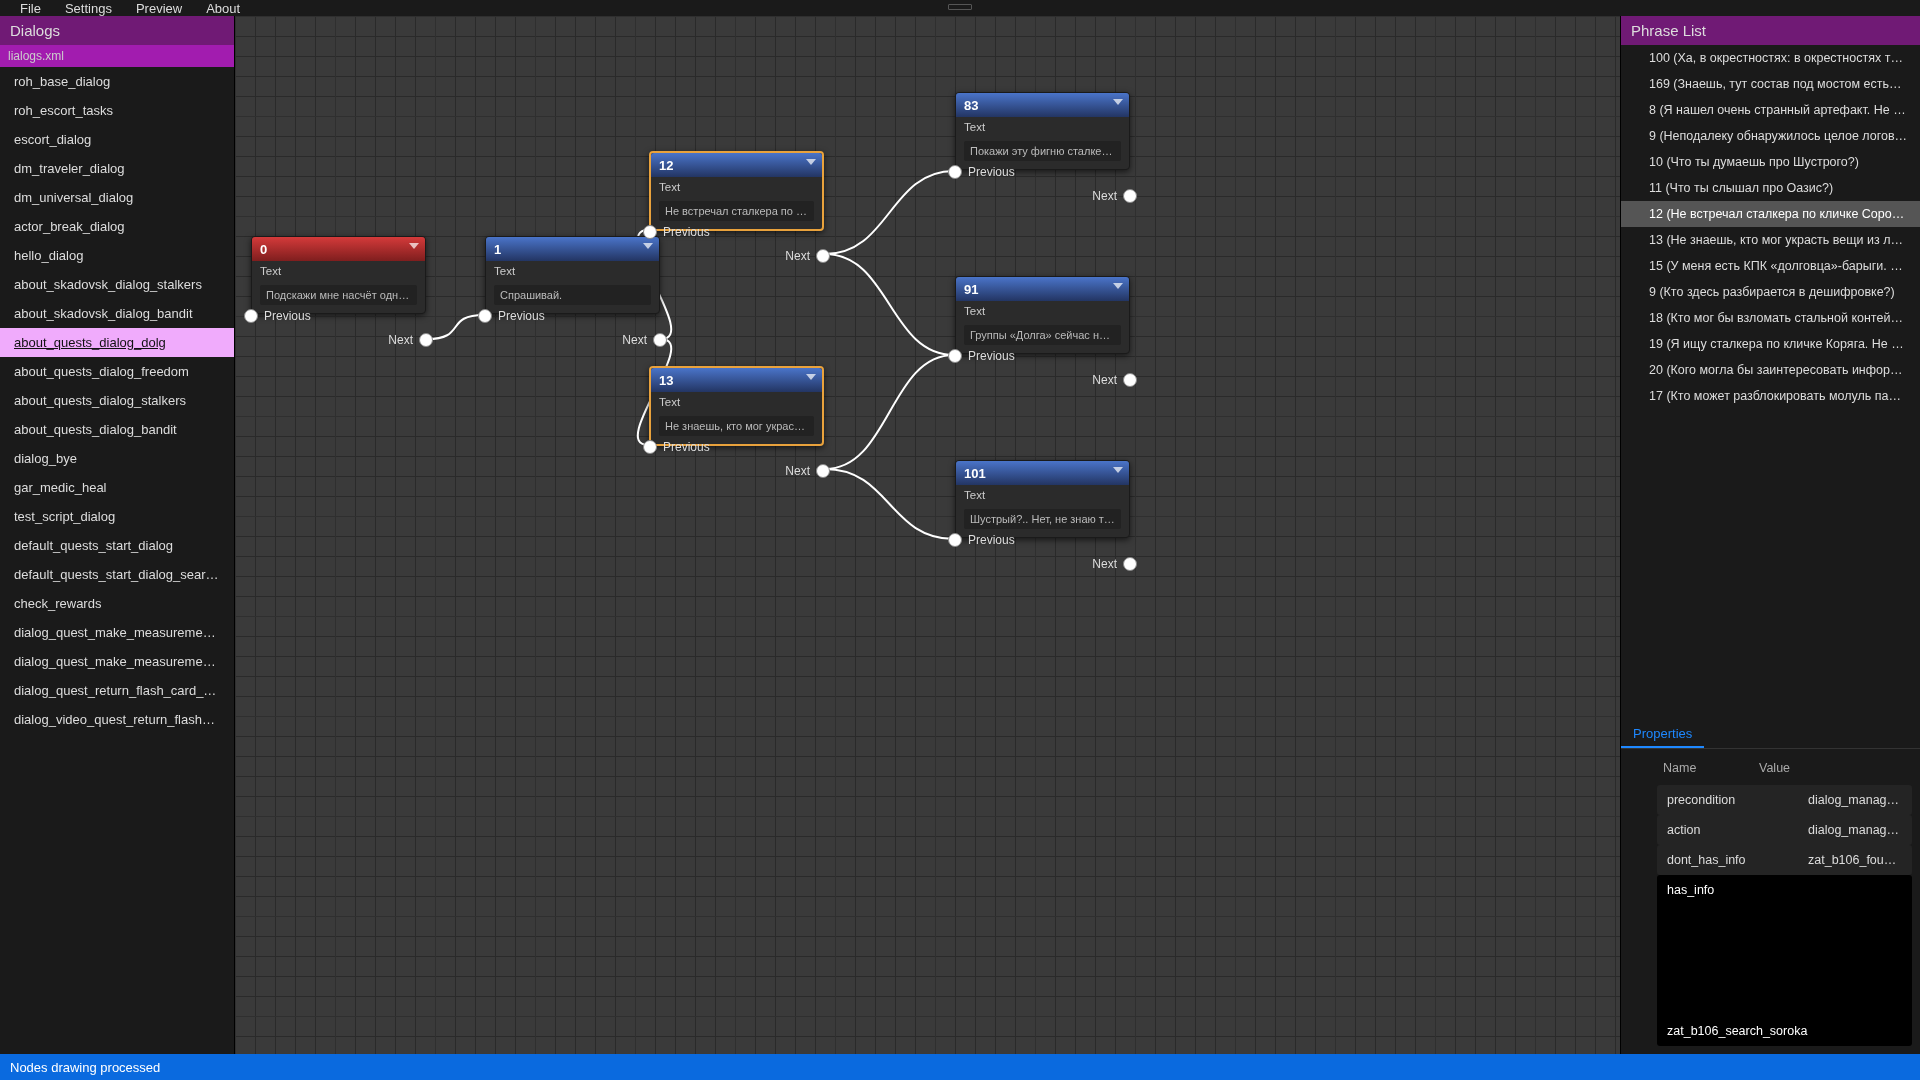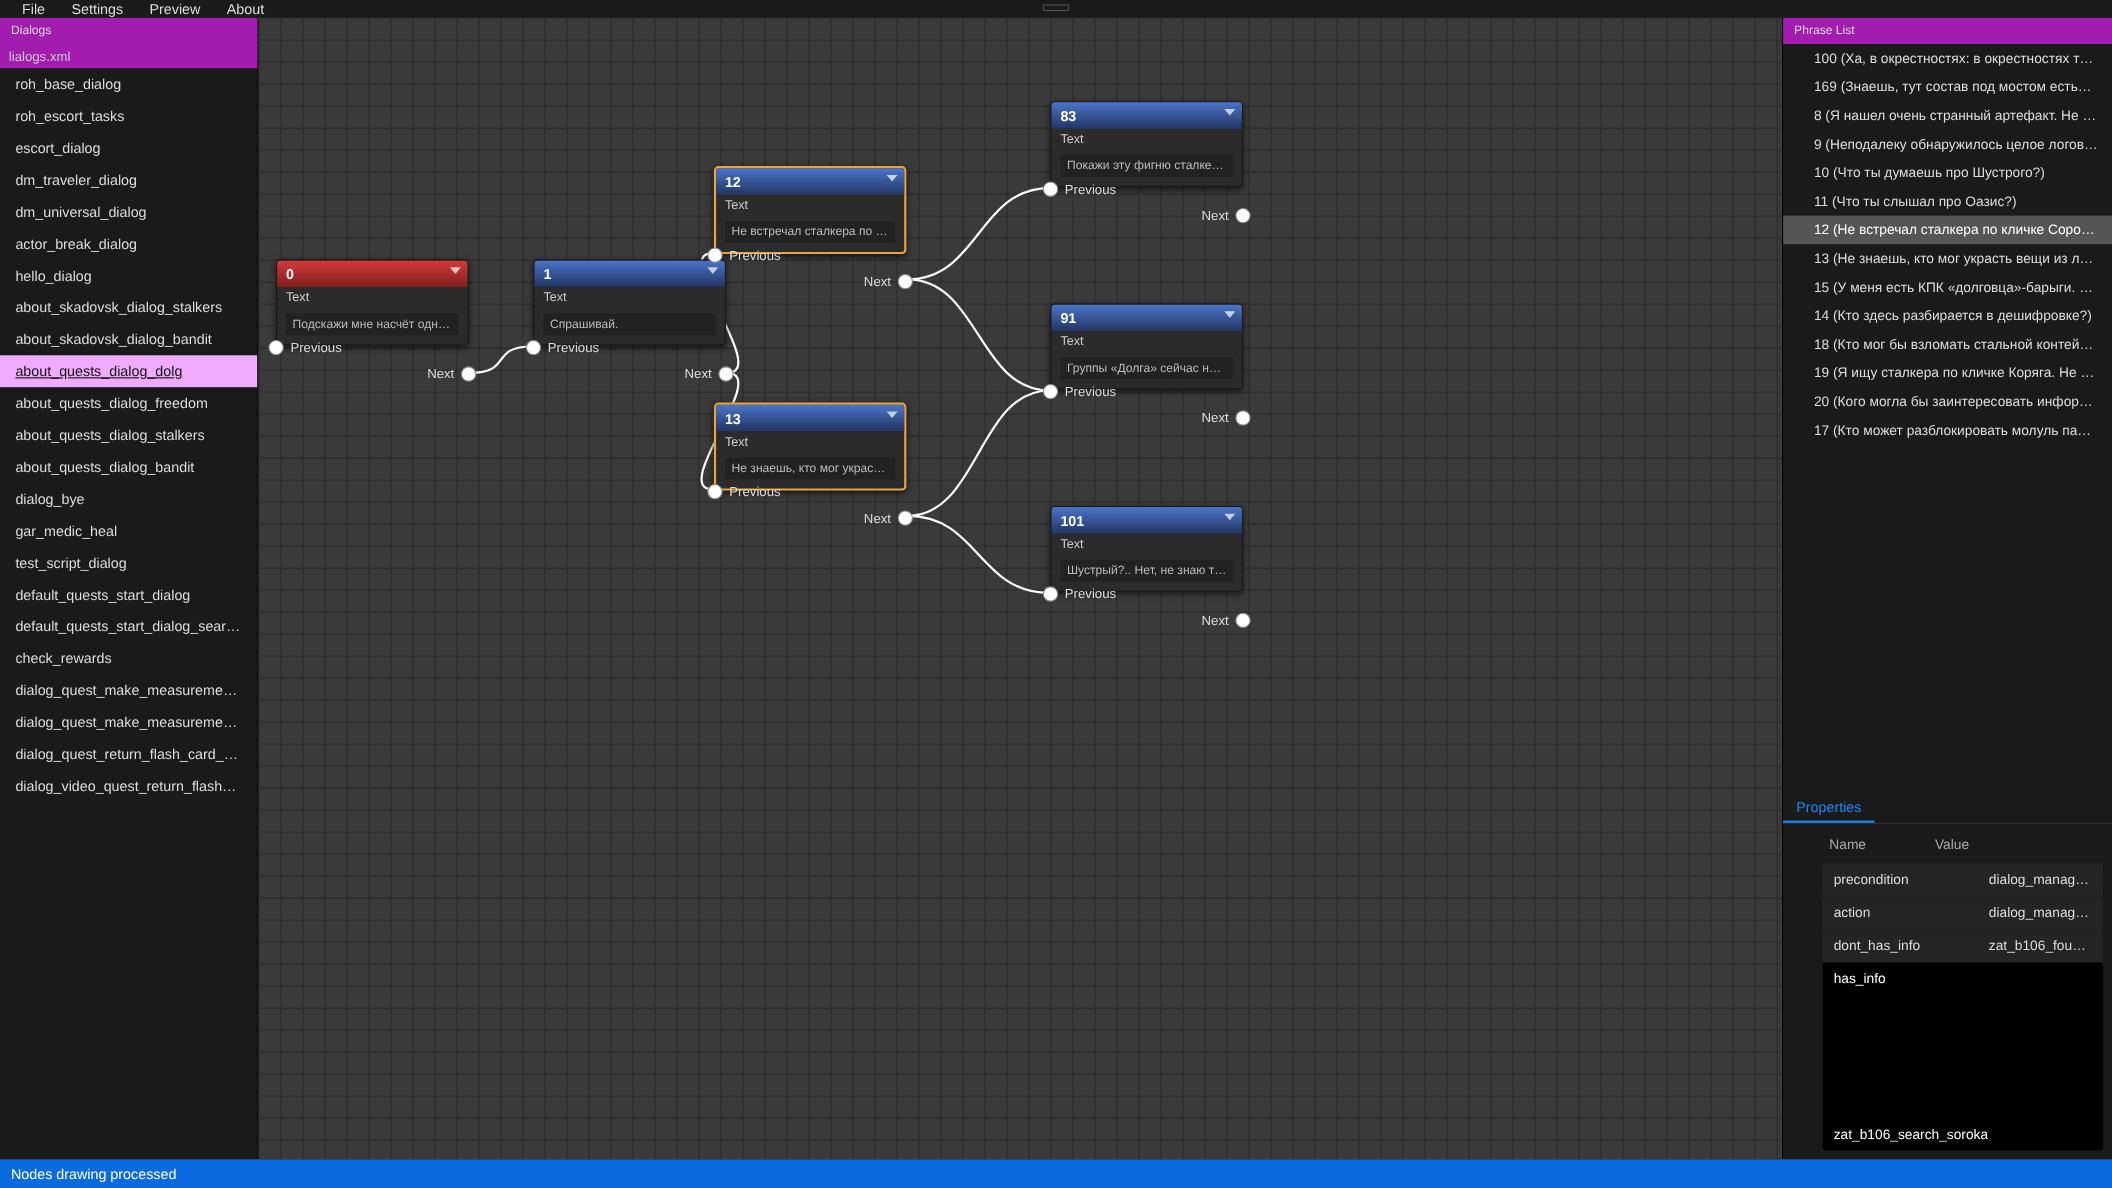--- a/index.html
+++ b/index.html
@@ -10,21 +10,21 @@
 
 .menu-bar { height: 16px; background: #1a1a1a; display: flex; align-items: center; padding: 0 8px; position: relative; }
 .menu-bar .menu-item { padding: 4px 12px; cursor: pointer; }
 .grip { position: absolute; left: 50%; transform: translateX(-50%); top: 4px; width: 24px; height: 6px; border: 1px solid #555; border-radius: 1px; }
 
 
 .main { flex: 1; display: flex; overflow: hidden; }
 
 
 .left-panel { width: 235px; background: #1a1a1a; display: flex; flex-direction: column; border-right: 1px solid #000; }
-.panel-header { background: #a21caf; padding: 6px 10px; font-size: 11px; }
+.panel-header { background: #701a75; padding: 6px 10px; font-size: 15px; }
 .file-name { background: #a21caf; padding: 4px 8px; font-size: 12px; color: #ccc; }
 .dialog-list { flex: 1; overflow: auto; }
 .dialog-item { padding: 7px 14px; font-size: 13px; cursor: pointer; white-space: nowrap; overflow: hidden; text-overflow: ellipsis; }
 .dialog-item.selected { background: #f0abfc; color: #111; text-decoration: underline; }
 
 
 .canvas-wrap { flex: 1; position: relative; overflow: hidden; background: #3a3a3a; }
 .canvas-grid { position: absolute; inset: 0;
   background-image:
     linear-gradient(#2f2f2f 1px, transparent 1px),
@@ -225,21 +225,21 @@
       <div class="phrase-list" id="phrase-list">
           <div class="phrase-item">100 (Ха, в окрестностях: в окрестностях тут одни анол</div>
           <div class="phrase-item">169 (Знаешь, тут состав под мостом есть? Я такие ран</div>
           <div class="phrase-item">8 (Я нашел очень странный артефакт. Не скажешь, гд</div>
           <div class="phrase-item">9 (Неподалеку обнаружилось целое логово кровосо</div>
           <div class="phrase-item">10 (Что ты думаешь про Шустрого?)</div>
           <div class="phrase-item">11 (Что ты слышал про Оазис?)</div>
           <div class="phrase-item selected">12 (Не встречал сталкера по кличке Сорока?)</div>
           <div class="phrase-item">13 (Не знаешь, кто мог украсть вещи из личного ящи</div>
           <div class="phrase-item">15 (У меня есть КПК «долговца»-барыги. Кого он мож</div>
-          <div class="phrase-item">14 (Кто здесь разбирается в дешифровке?)</div>
+          <div class="phrase-item">9 (Кто здесь разбирается в дешифровке?)</div>
           <div class="phrase-item">18 (Кто мог бы взломать стальной контейнер?)</div>
           <div class="phrase-item">19 (Я ищу сталкера по кличке Коряга. Не знаешь, где</div>
           <div class="phrase-item">20 (Кого могла бы заинтересовать информация об о</div>
           <div class="phrase-item">17 (Кто может разблокировать молуль памяти?)</div>
         </div>
       <div class="tab-strip">
         <span class="tab">Properties</span>
       </div>
       <div class="prop-table">
         <div class="prop-head">

